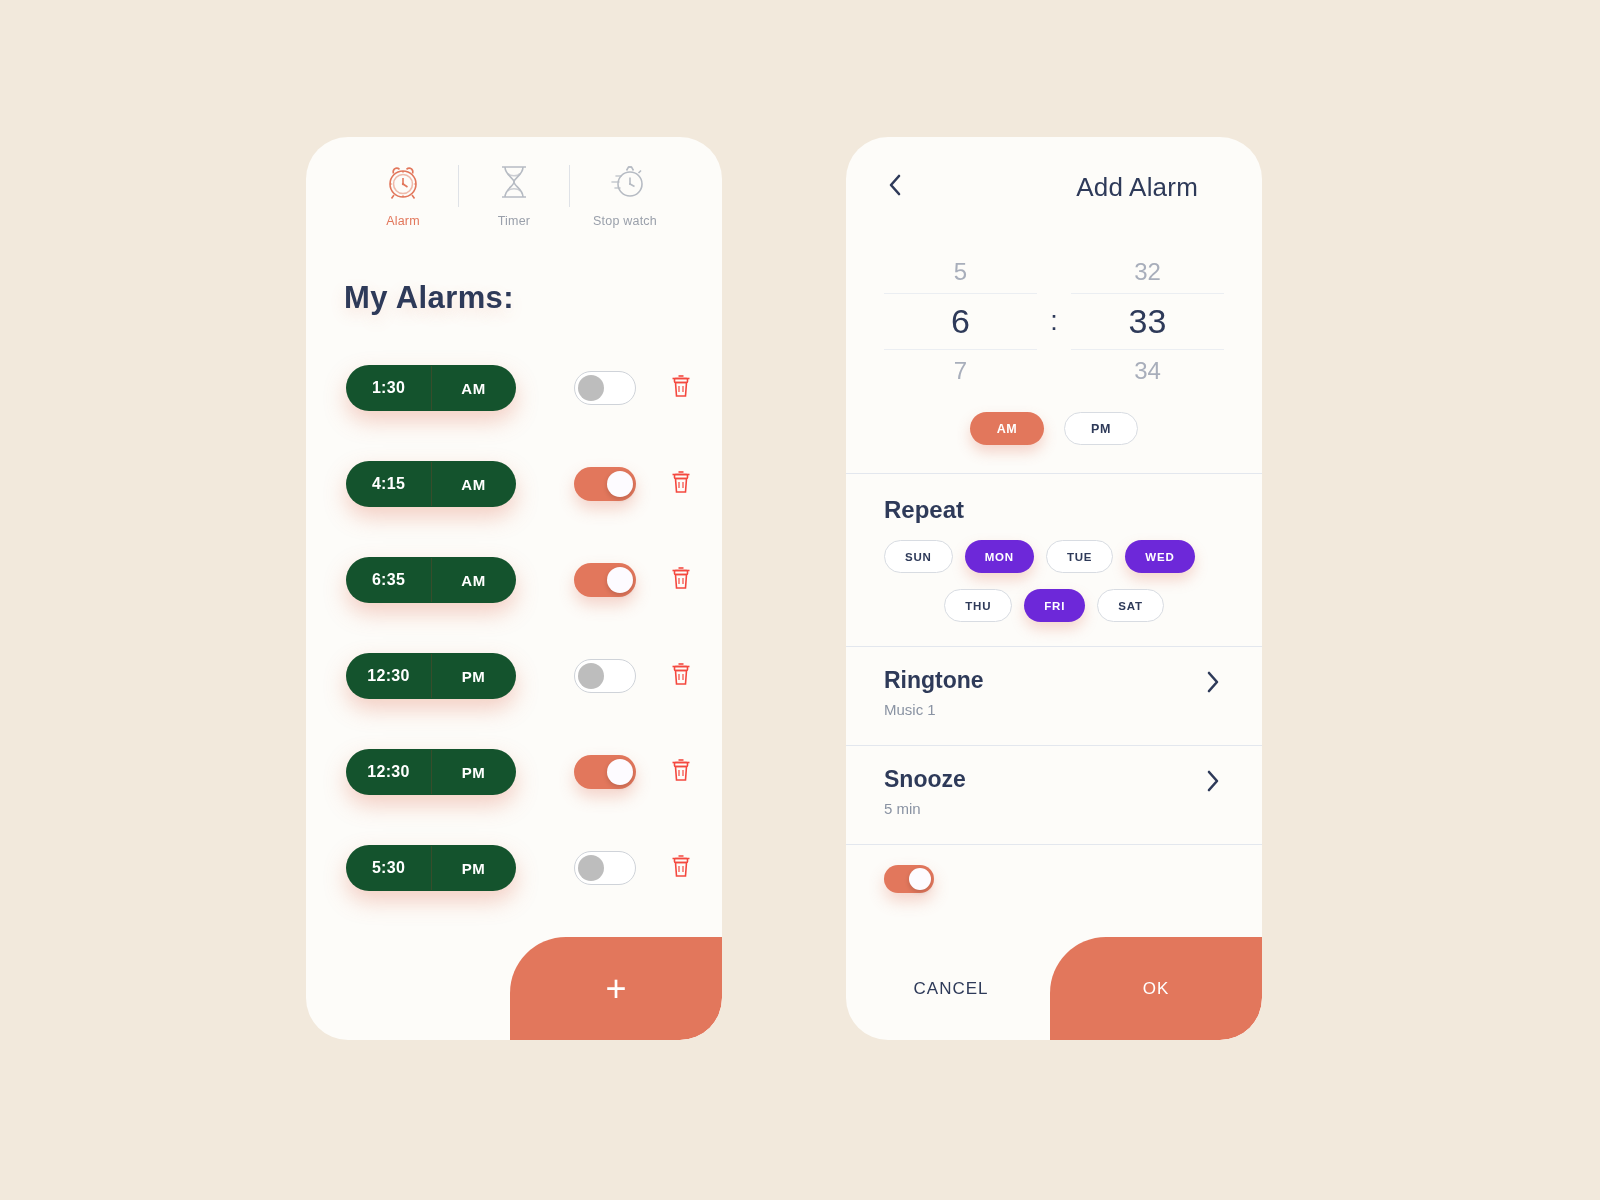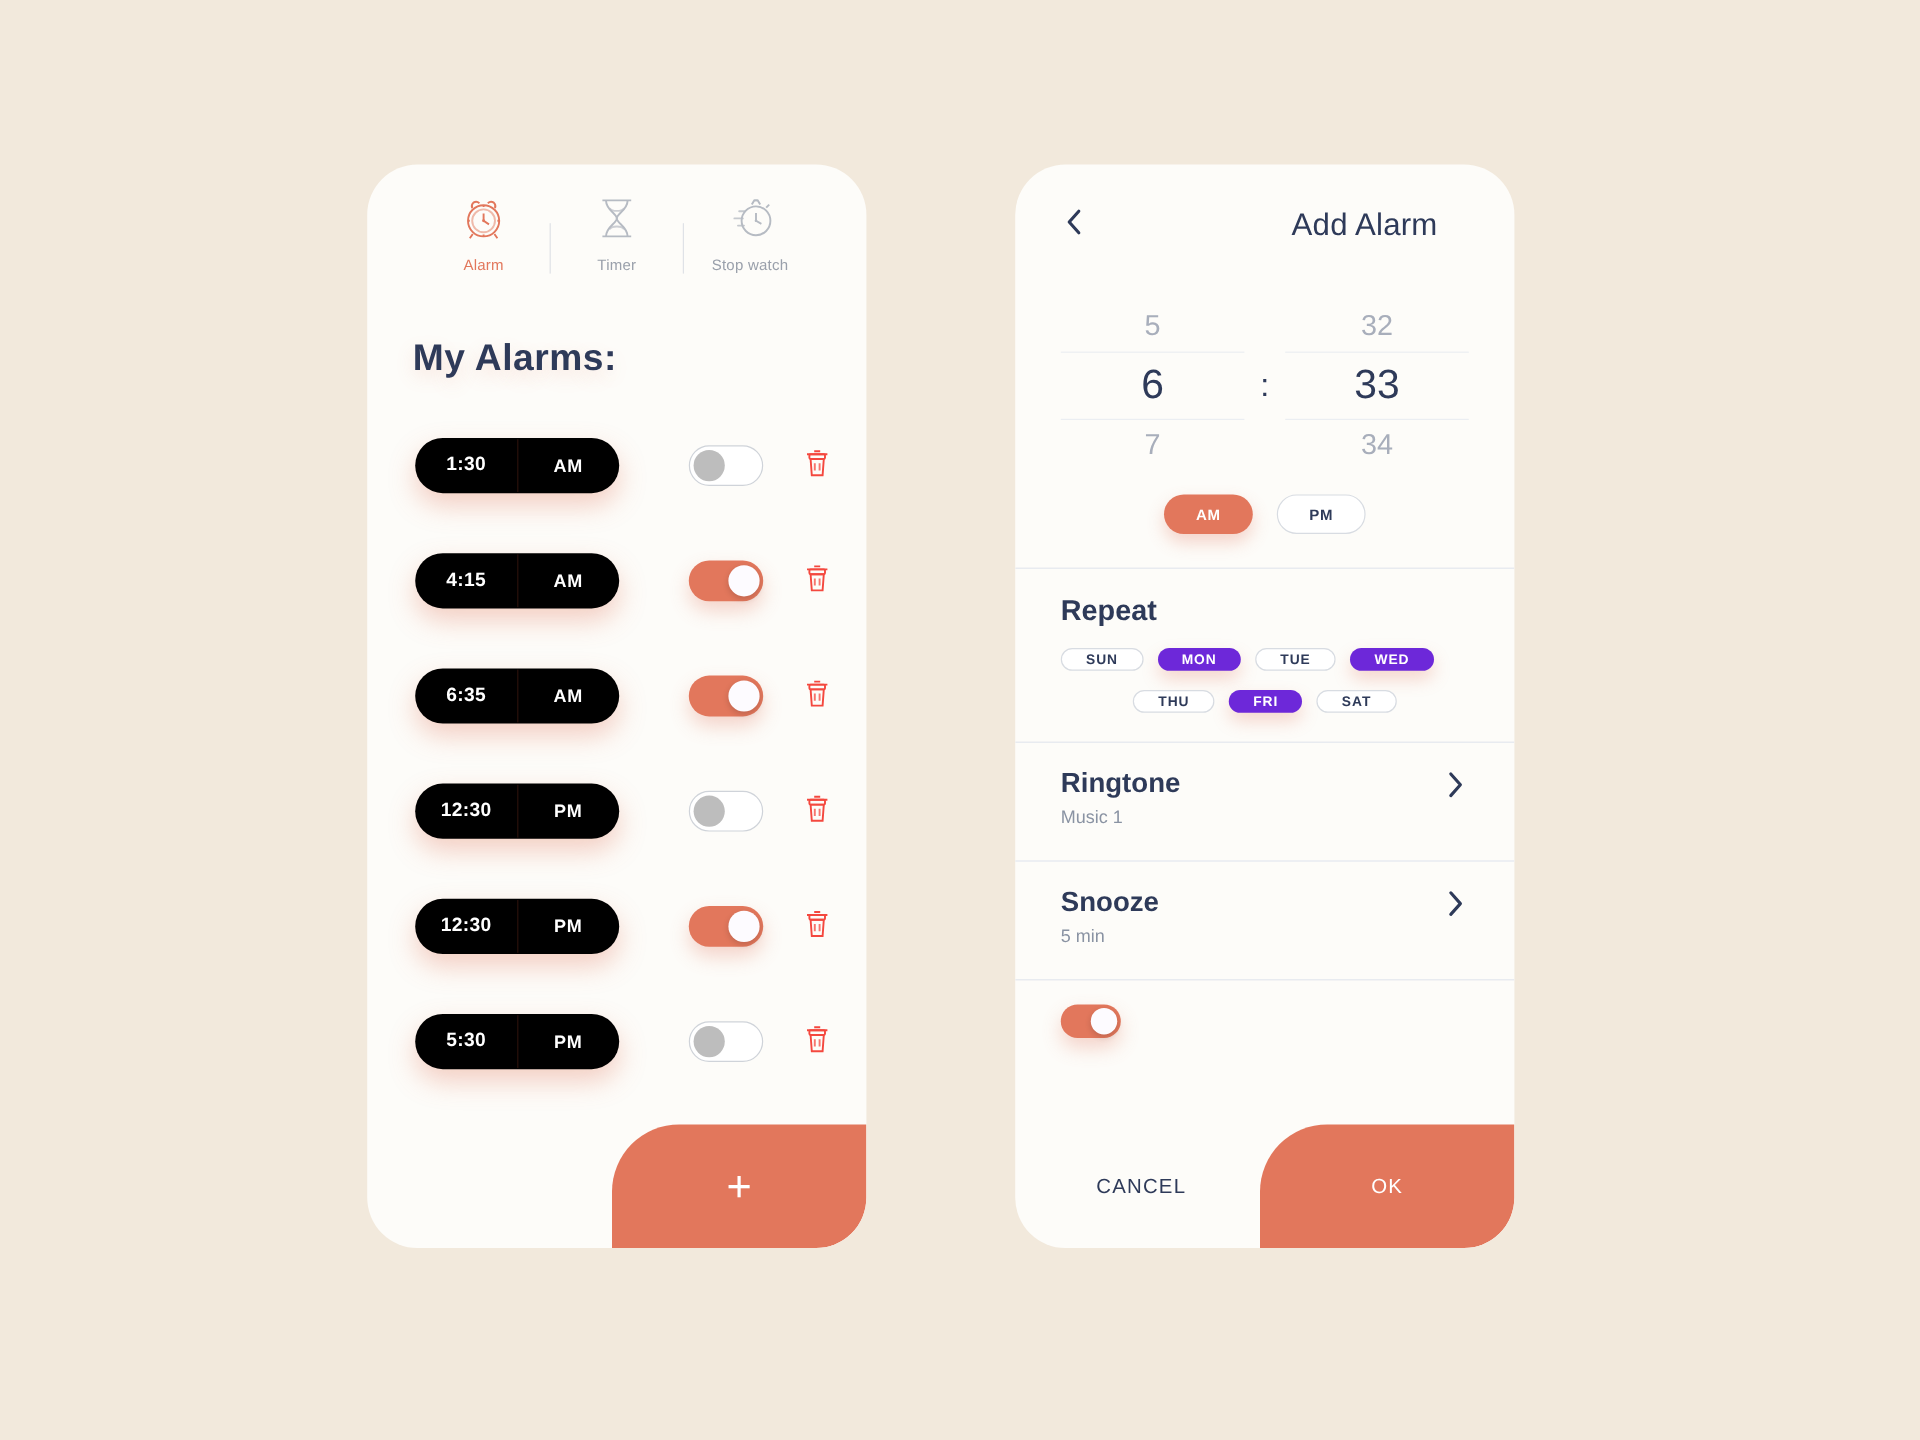--- a/index.html
+++ b/index.html
@@ -17,21 +17,21 @@
     width: 416px; height: 903px;
     background: #fdfcf9;
     border-radius: 42px;
     overflow: hidden;
   }
   #phone-list { left: 306px; top: 137px; }
   #phone-add  { left: 846px; top: 137px; }
 
   
   .tabbar {
-    display: flex; align-items: flex-end; justify-content: center;
+    display: flex; align-items: flex-start; justify-content: center;
     padding-top: 22px; gap: 0;
   }
   .tab { width: 110px; display: flex; flex-direction: column;
          align-items: center; gap: 9px; }
   .tab-ico { height: 46px; display: flex; align-items: center; justify-content: center; }
   .tab-label { font-size: 12.5px; letter-spacing: .2px; color: #9aa0ab; }
   .tab.active .tab-label { color: #e2775c; }
   .tab-sep { width: 1px; height: 42px; background: #dfe2e7; margin-top: 6px; }
 
   
@@ -44,21 +44,21 @@
 
   
   .alarm-list { margin-top: 24px; }
   .alarm-row {
     display: flex; align-items: center;
     height: 96px; padding-left: 40px;
   }
   .alarm-pill {
     position: relative;
     width: 170px; height: 46px;
-    background: #000000;
+    background: #14532d;
     border-radius: 23px;
     display: flex; align-items: center;
     color: #fff;
     box-shadow: 0 10px 22px rgba(226,119,92,.34);
     flex: 0 0 auto;
   }
   .alarm-pill .t {
     flex: 1; text-align: center;
     font-size: 16px; font-weight: 700; letter-spacing: .3px;
   }
@@ -136,21 +136,21 @@
                   box-shadow: 0 7px 14px rgba(226,119,92,.30); }
   .ampm-btn.un  { background: #fff; color: #2e3a59; border: 1.4px solid #d8dce2; }
 
   .hr { height: 1px; background: #e3e7ee; }
 
   
   .repeat { padding: 22px 38px 24px; }
   .repeat-title { font-size: 24px; font-weight: 700; color: #2e3a59; }
   .days { display: flex; flex-wrap: wrap; gap: 12px; margin-top: 16px; }
   .day {
-    height: 19px; padding: 0 20px; border-radius: 17px;
+    height: 33px; padding: 0 20px; border-radius: 17px;
     display: flex; align-items: center; justify-content: center;
     font-size: 11.5px; font-weight: 700; letter-spacing: .8px;
     cursor: pointer;
   }
   .day.on  { background: #6d28d9; color: #fff;
              box-shadow: 0 7px 14px rgba(226,119,92,.28); }
   .day.off { background: #fff; color: #2e3a59; border: 1.3px solid #d8dce2; }
   .days.row2 { justify-content: center; }
 
   

